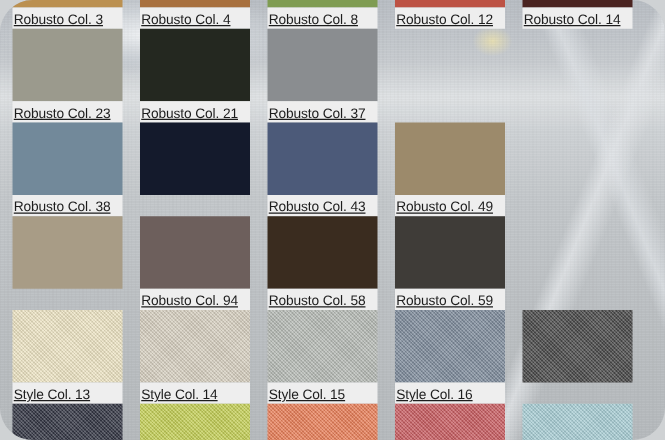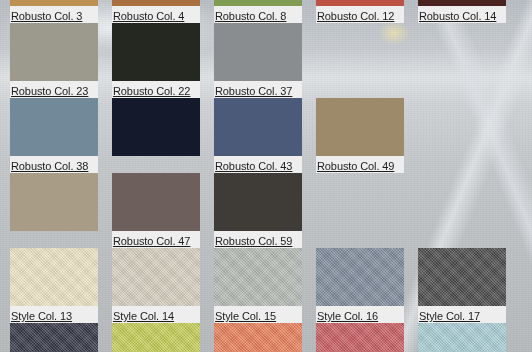--- a/index.html
+++ b/index.html
@@ -8,20 +8,21 @@
     overflow: hidden;
     background: #cfd2d4;
     font-family: "Liberation Sans", sans-serif;
   }
 
   #stage {
     position: relative;
     width: 532px;
     height: 352px;
     overflow: hidden;
+    border-radius: 26px;
   }
 
   
   #backdrop {
     position: absolute;
     inset: 0;
     background:
       
       radial-gradient(ellipse 120px 34px at 118px 28px, rgba(243,245,247,0.95) 0%, rgba(214,219,224,0.75) 55%, rgba(190,196,203,0) 100%),
       
@@ -131,21 +132,21 @@
           <div class="labelbar"><a class="label" href="#">Robusto Col. 14</a></div>
         </div>
       </div>
       <div class="row">
         <div class="cell">
           <div class="swatch" style="background: rgb(155, 154, 141);"></div>
           <div class="labelbar"><a class="label" href="#">Robusto Col. 23</a></div>
         </div>
         <div class="cell">
           <div class="swatch" style="background: rgb(36, 40, 32);"></div>
-          <div class="labelbar"><a class="label" href="#">Robusto Col. 22</a></div>
+          <div class="labelbar"><a class="label" href="#">Robusto Col. 21</a></div>
         </div>
         <div class="cell">
           <div class="swatch" style="background: rgb(138, 141, 144);"></div>
           <div class="labelbar"><a class="label" href="#">Robusto Col. 37</a></div>
         </div>
       </div>
       <div class="row">
         <div class="cell">
           <div class="swatch" style="background: rgb(114, 137, 154);"></div>
           <div class="labelbar"><a class="label" href="#">Robusto Col. 38</a></div>
@@ -161,21 +162,25 @@
           <div class="swatch" style="background: rgb(156, 138, 107);"></div>
           <div class="labelbar"><a class="label" href="#">Robusto Col. 49</a></div>
         </div>
       </div>
       <div class="row">
         <div class="cell">
           <div class="swatch" style="background: rgb(168, 156, 134);"></div>
         </div>
         <div class="cell">
           <div class="swatch" style="background: rgb(109, 95, 92);"></div>
-          <div class="labelbar"><a class="label" href="#">Robusto Col. 47</a></div>
+          <div class="labelbar"><a class="label" href="#">Robusto Col. 94</a></div>
+        </div>
+        <div class="cell">
+          <div class="swatch" style="background: rgb(58, 44, 31);"></div>
+          <div class="labelbar"><a class="label" href="#">Robusto Col. 58</a></div>
         </div>
         <div class="cell">
           <div class="swatch" style="background: rgb(63, 60, 56);"></div>
           <div class="labelbar"><a class="label" href="#">Robusto Col. 59</a></div>
         </div>
       </div>
       <div class="row">
         <div class="cell">
           <div class="swatch tex" style="background: rgb(236, 227, 195);"></div>
           <div class="labelbar"><a class="label" href="#">Style Col. 13</a></div>
@@ -187,21 +192,20 @@
         <div class="cell">
           <div class="swatch tex" style="background: rgb(182, 186, 181);"></div>
           <div class="labelbar"><a class="label" href="#">Style Col. 15</a></div>
         </div>
         <div class="cell">
           <div class="swatch tex" style="background: rgb(127, 140, 156);"></div>
           <div class="labelbar"><a class="label" href="#">Style Col. 16</a></div>
         </div>
         <div class="cell">
           <div class="swatch tex" style="background: rgb(75, 75, 75);"></div>
-          <div class="labelbar"><a class="label" href="#">Style Col. 17</a></div>
         </div>
       </div>
       <div class="row">
         <div class="cell">
           <div class="swatch tex" style="background: rgb(52, 55, 68);"></div>
         </div>
         <div class="cell">
           <div class="swatch tex" style="background: rgb(195, 206, 87);"></div>
         </div>
         <div class="cell">

